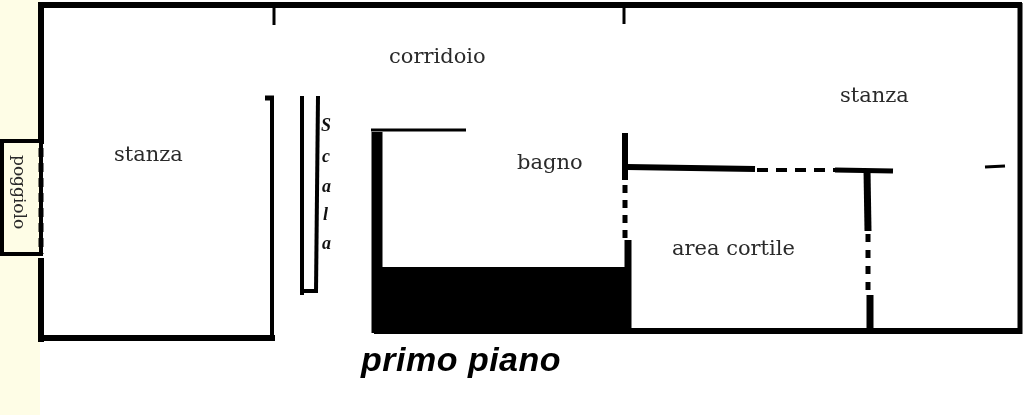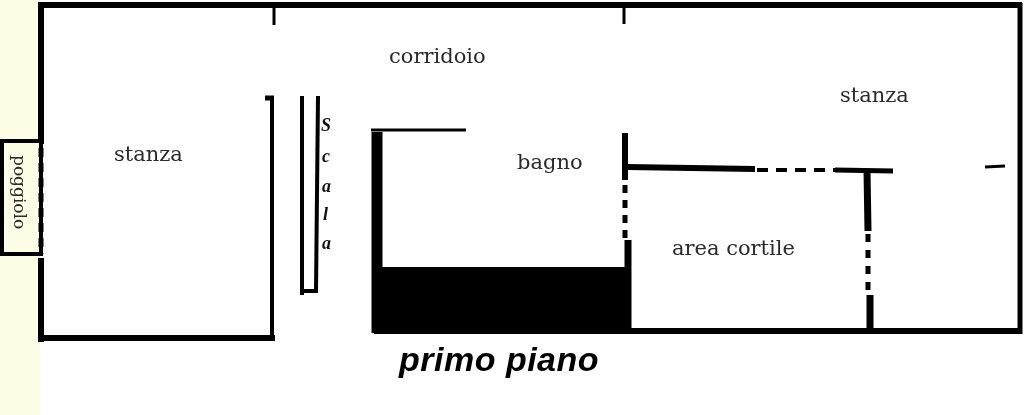--- a/index.html
+++ b/index.html
@@ -1,21 +1,21 @@
 <!DOCTYPE html>
 <html><head>
 <meta charset="utf-8">
 <style>
   html, body { margin: 0; padding: 0; }
   body { width: 1024px; height: 415px; position: relative; background: #ffffff; overflow: hidden; }
   .side-strip { position: absolute; left: 0; top: 0; width: 40px; height: 415px; background: #fefde6; }
   svg { position: absolute; left: 0; top: 0; }
   .room-label { font-family: "DejaVu Serif", "Liberation Serif", serif; font-size: 21px; fill: #2a2a2a; }
   .stair-label { font-family: "Liberation Serif", "DejaVu Serif", serif; font-size: 18px; font-style: italic; font-weight: bold; fill: #111; }
-  .caption { position: absolute; left: 399px; top: 340px; font-family: "Liberation Sans", "DejaVu Sans", sans-serif; font-size: 34px; font-weight: bold; font-style: italic; color: #000; letter-spacing: 0.5px; }
+  .caption { position: absolute; left: 361px; top: 340px; font-family: "Liberation Sans", "DejaVu Sans", sans-serif; font-size: 34px; font-weight: bold; font-style: italic; color: #000; letter-spacing: 0.5px; }
 </style>
 </head>
 <body>
 
 <div class="side-strip"></div>
 
 <svg width="1024" height="415" viewBox="0 0 1024 415">
 
   <g stroke="#000" fill="none">
     <line x1="38" y1="5" x2="1022" y2="5" stroke-width="6"></line>

